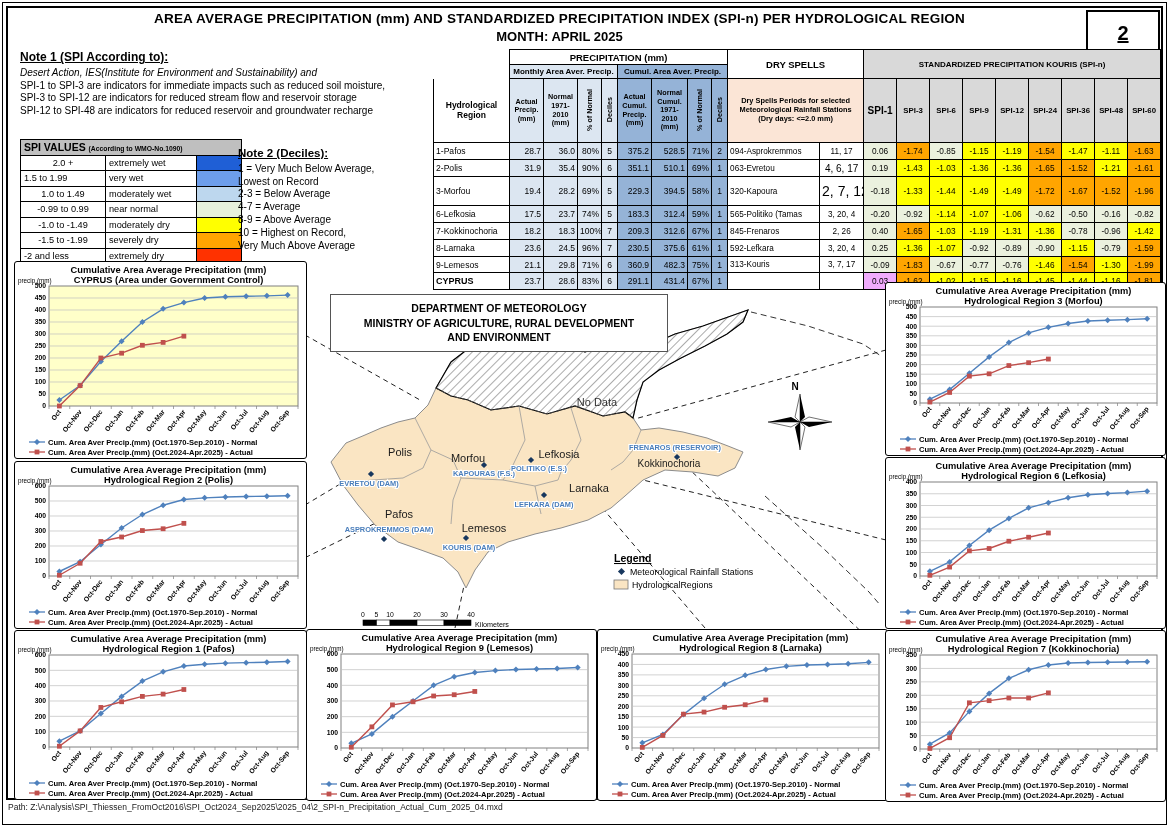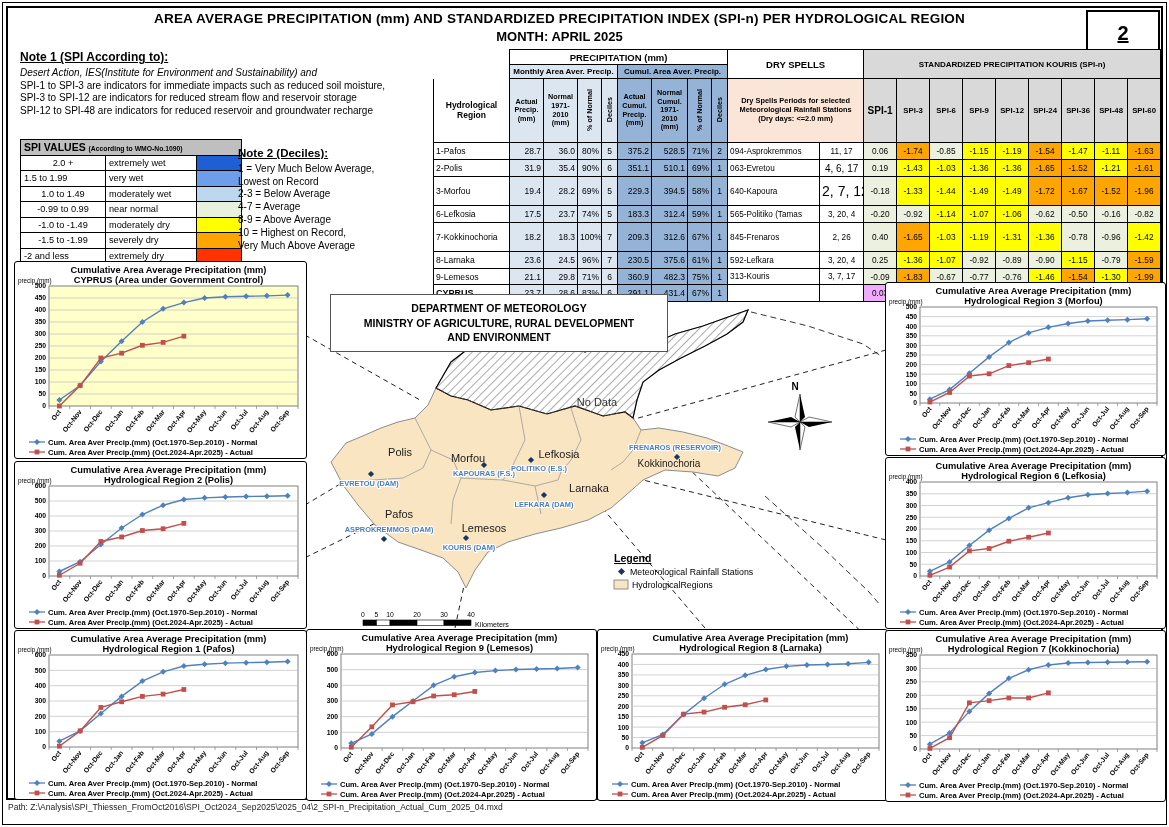--- a/index.html
+++ b/index.html
@@ -258,21 +258,21 @@
           <tr style="height:29px">
             <td class="rg" style="">3-Morfou</td>
             <td class="num mbg">19.4</td>
             <td class="num mbg">28.2</td>
             <td class="num mbg">69%</td>
             <td class="ctr mbg">5</td>
             <td class="num cbg">229.3</td>
             <td class="num cbg">394.5</td>
             <td class="num cbg">58%</td>
             <td class="ctr cbg">1</td>
-            <td style="font-size:8.2px">640-Kapoura</td>
+            <td style="font-size:8.2px">320-Kapoura</td>
             <td class="ctr" style="font-size:14px">2, 7, 12, 4</td>
             <td class="spiv" style="background:#EBF1DE">-0.18</td>
             <td class="spiv" style="background:#FFFF00">-1.33</td>
             <td class="spiv" style="background:#FFFF00">-1.44</td>
             <td class="spiv" style="background:#FFFF00">-1.49</td>
             <td class="spiv" style="background:#FFFF00">-1.49</td>
             <td class="spiv" style="background:#FFA500">-1.72</td>
             <td class="spiv" style="background:#FFA500">-1.67</td>
             <td class="spiv" style="background:#FFA500">-1.52</td>
             <td class="spiv" style="background:#FFA500">-1.96</td>
@@ -292,21 +292,21 @@
             <td class="spiv" style="background:#EBF1DE">-0.20</td>
             <td class="spiv" style="background:#EBF1DE">-0.92</td>
             <td class="spiv" style="background:#FFFF00">-1.14</td>
             <td class="spiv" style="background:#FFFF00">-1.07</td>
             <td class="spiv" style="background:#FFFF00">-1.06</td>
             <td class="spiv" style="background:#EBF1DE">-0.62</td>
             <td class="spiv" style="background:#EBF1DE">-0.50</td>
             <td class="spiv" style="background:#EBF1DE">-0.16</td>
             <td class="spiv" style="background:#EBF1DE">-0.82</td>
           </tr>
-          <tr style="height:29px">
+          <tr style="height:17px">
             <td class="rg" style="">7-Kokkinochoria</td>
             <td class="num mbg">18.2</td>
             <td class="num mbg">18.3</td>
             <td class="num mbg">100%</td>
             <td class="ctr mbg">7</td>
             <td class="num cbg">209.3</td>
             <td class="num cbg">312.6</td>
             <td class="num cbg">67%</td>
             <td class="ctr cbg">1</td>
             <td style="font-size:8.2px">845-Frenaros</td>

